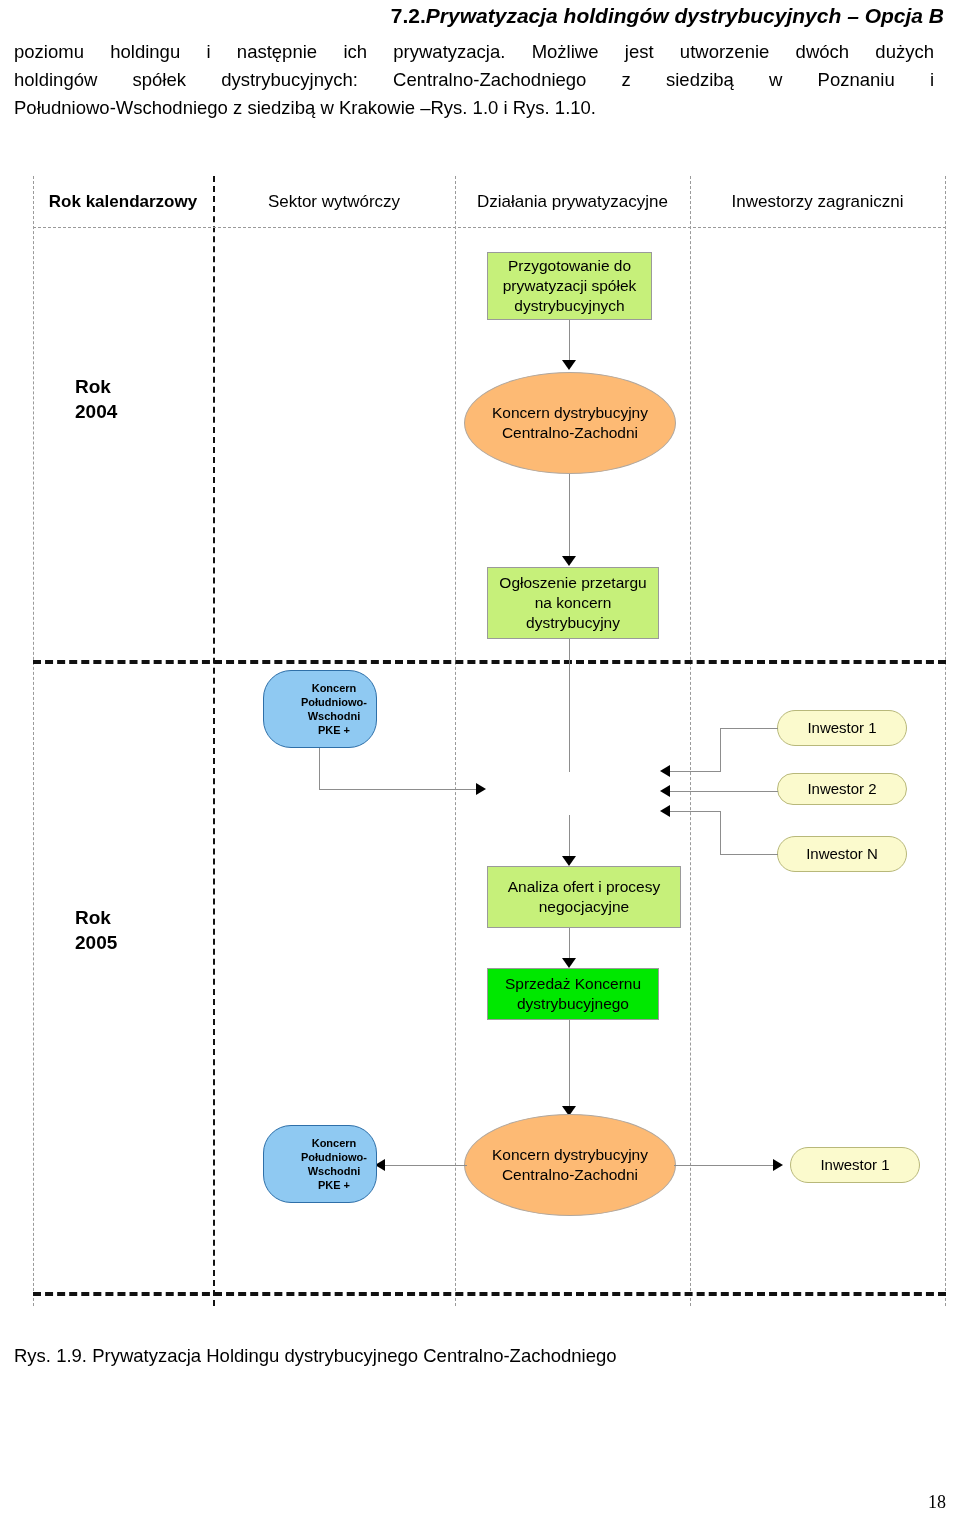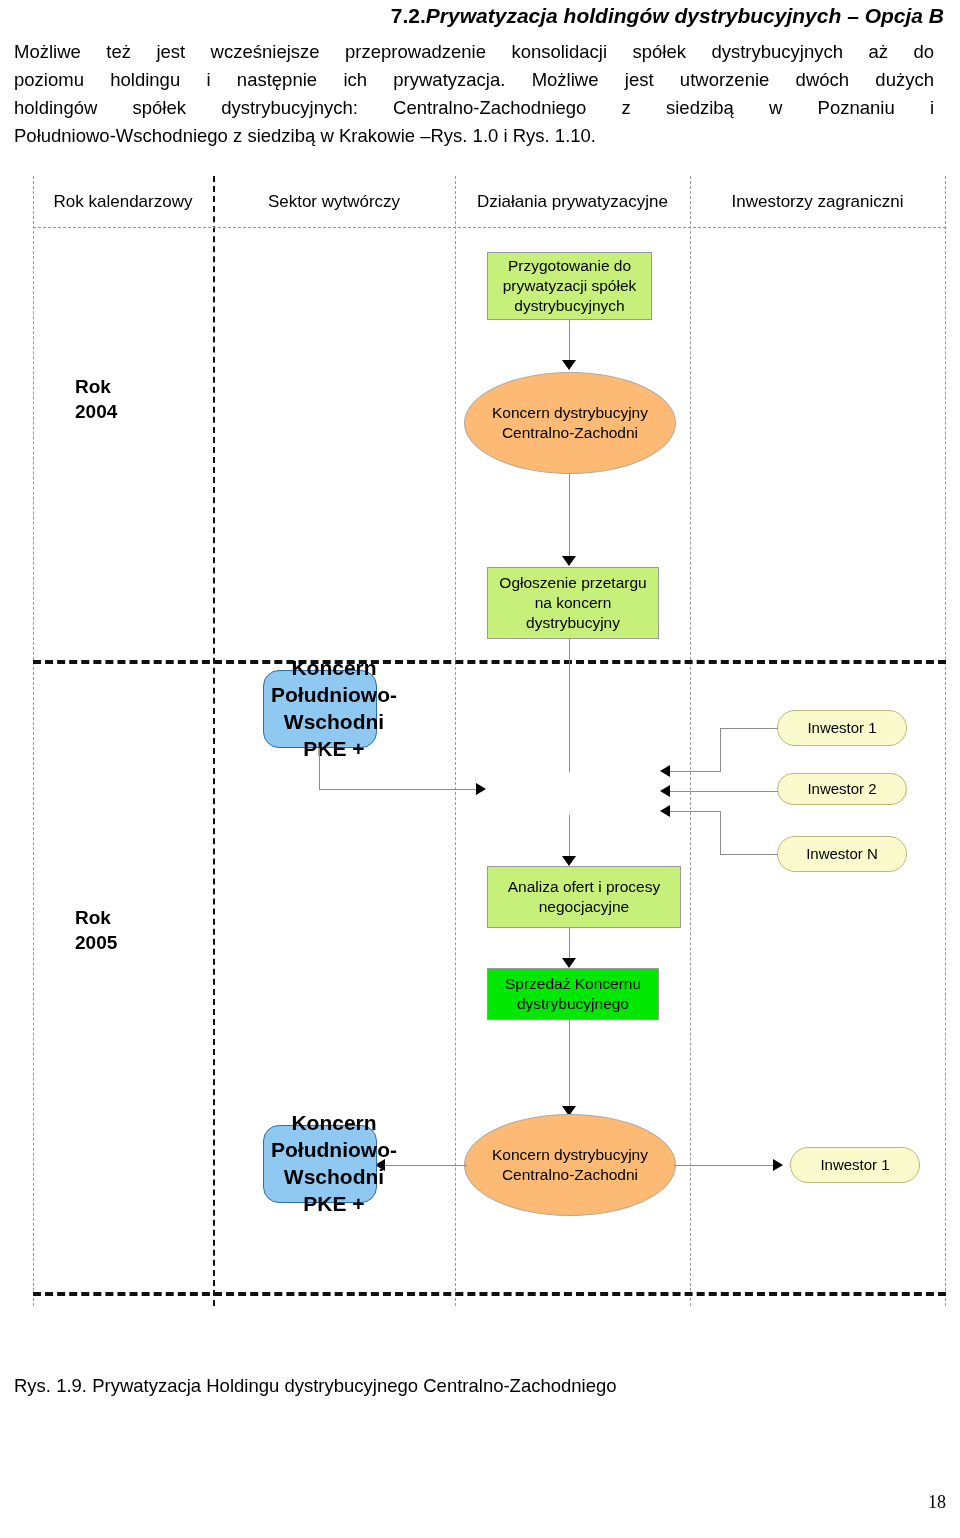--- a/index.html
+++ b/index.html
@@ -64,21 +64,21 @@
   }
   .greenbright {
     background:#00e800; border:1px solid #9a9a9a;
   }
   .ellipse {
     background:#fdba74; border:1px solid #b0a79e;
     border-radius:50%;
   }
   .bluebox {
     background:#8fc9f2; border:1.4px solid #2e6fa8;
-    border-radius:16px; font-weight:bold; font-size:21px;padding-left:32px;
+    border-radius:28px; font-weight:bold; font-size:11px;padding-left:32px;
   }
   .pill {
     background:#fbfacd; border:1.2px solid #b8b87a;
     border-radius:999px; font-size:15px;
   }
 
   
   .conn { position:absolute; background:#8d8d8d; }
   .ch { height:1.4px; }
   .cv { width:1.4px; }
@@ -94,57 +94,56 @@
     border-left:10px solid #000;
   }
   .arr-left {
     border-top:6.5px solid transparent; border-bottom:6.5px solid transparent;
     border-right:10px solid #000;
   }
 
   
   .caption {
     position:absolute; left:14px; top:1345px;
-    font-size:18.5px; white-space:nowrap;margin-top:30px;
+    font-size:18.5px; white-space:nowrap;
   }
   .pageno {
     position:absolute; right:14px; top:1492px;
     font-size:18px; font-family:"Liberation Serif", serif;
   }
 </style>
 </head>
 <body>
 
 <div id="doc">
 
   <div class="heading">
     <span class="num">7.2.</span><span>Prywatyzacja holdingów dystrybucyjnych – Opcja B</span>
   </div>
 
   <div class="para">
-    <span class="l just">Możliwe też jest wcześniejsze przeprowadzenie konsolidacji spółek dystrybucyjnych aż do</span>
     <span class="l just">poziomu holdingu i następnie ich prywatyzacja. Możliwe jest utworzenie dwóch dużych</span>
     <span class="l just">holdingów spółek dystrybucyjnych: Centralno-Zachodniego z siedzibą w Poznaniu i</span>
     <span class="l">Południowo-Wschodniego z siedzibą w Krakowie –Rys. 1.0 i Rys. 1.10.</span>
   </div>
 </div>
 
 <div id="chart">
 
   <div class="vline vthin" style="left:33px;"></div>
   <div class="vline vthick" style="left:213px;"></div>
   <div class="vline vthin" style="left:455px;"></div>
   <div class="vline vthin" style="left:690px;"></div>
   <div class="vline vthin" style="left:945px;"></div>
 
   <div class="hline hthin" style="top:51px;"></div>
   <div class="hline hthick" style="top:484px;"></div>
   <div class="hline hthick" style="top:1116px;"></div>
 
-  <div class="lane-label" style="left:33px;  top:16px; width:180px;">Rok kalendarzowy</div>
+  <div class="lane-label" style="left:33px;  top:16px; width:180px;font-weight:bold;">Rok kalendarzowy</div>
   <div class="lane-label" style="left:213px; top:16px; width:242px;">Sektor wytwórczy</div>
   <div class="lane-label" style="left:455px; top:16px; width:235px;">Działania prywatyzacyjne</div>
   <div class="lane-label" style="left:690px; top:16px; width:255px;">Inwestorzy zagraniczni</div>
 
   <div class="yeartag" style="left:75px; top:199px;">
     <div>Rok</div>
     <div>2004</div>
   </div>
   <div class="yeartag" style="left:75px; top:730px;">
     <div>Rok</div>

